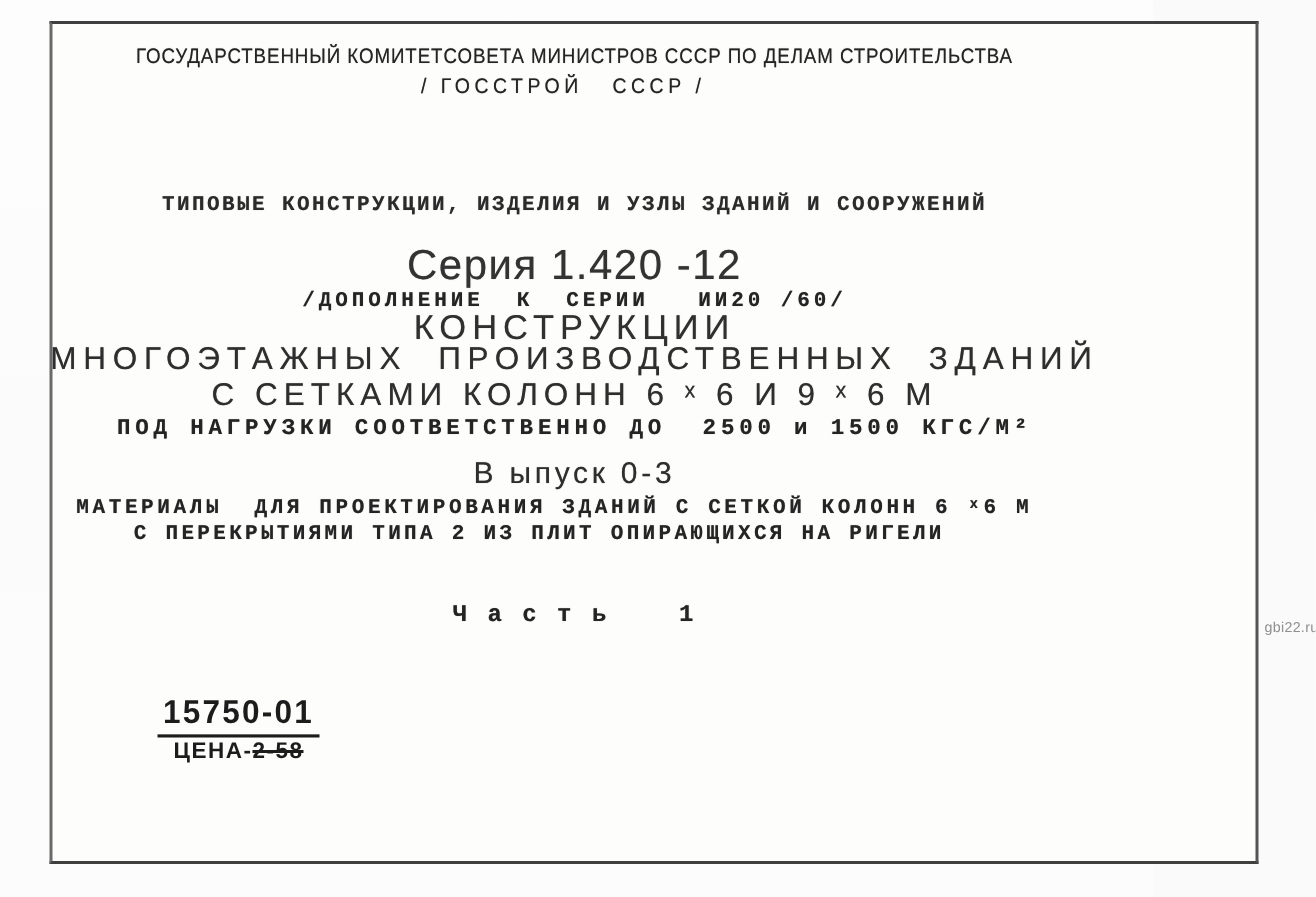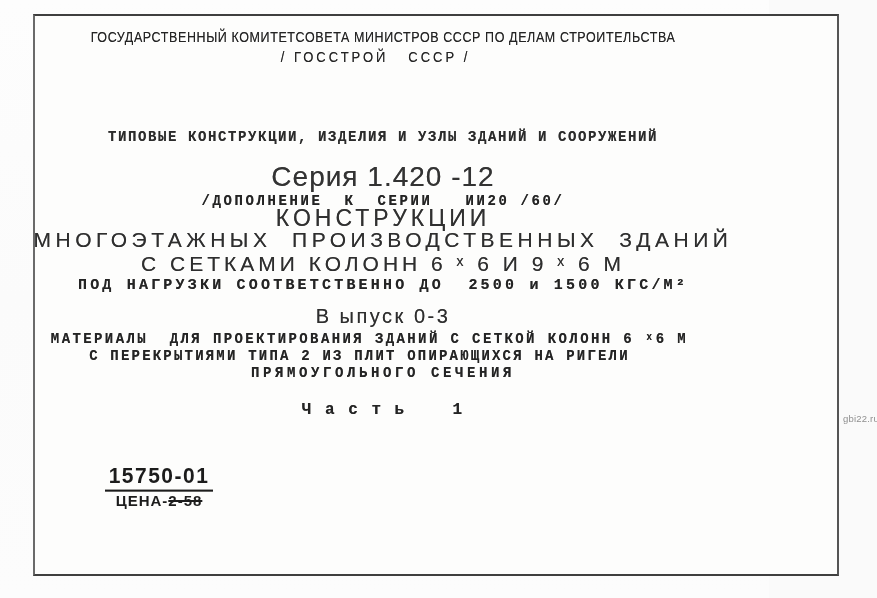--- a/index.html
+++ b/index.html
@@ -107,21 +107,20 @@
   <div class="line t-serif subtitle2">С СЕТКАМИ КОЛОНН 6 ˣ 6 И 9 ˣ 6 М</div>
 
   <div class="line t-mono loads">ПОД НАГРУЗКИ СООТВЕТСТВЕННО ДО  2500 и 1500 КГС/М²</div>
 
   <div class="line t-serif issue">В ыпуск 0-3</div>
 
   <div class="line t-mono desc1">МАТЕРИАЛЫ  ДЛЯ ПРОЕКТИРОВАНИЯ ЗДАНИЙ С СЕТКОЙ КОЛОНН 6 ˣ6 М</div>
 
   <div class="line t-mono desc2">С ПЕРЕКРЫТИЯМИ ТИПА 2 ИЗ ПЛИТ ОПИРАЮЩИХСЯ НА РИГЕЛИ</div>
 
-  <div class="line t-mono desc3">ПРЯМОУГОЛЬНОГО СЕЧЕНИЯ</div>
 
   <div class="line t-mono part">Ч а с т ь    1</div>
 
   <div class="stamp">
     <span class="num">15750-01</span>
     <div class="price"><span>ЦЕНА-</span><span class="struck">2-58</span></div>
   </div>
 
   <div class="watermark">gbi22.ru</div>
 </div>

